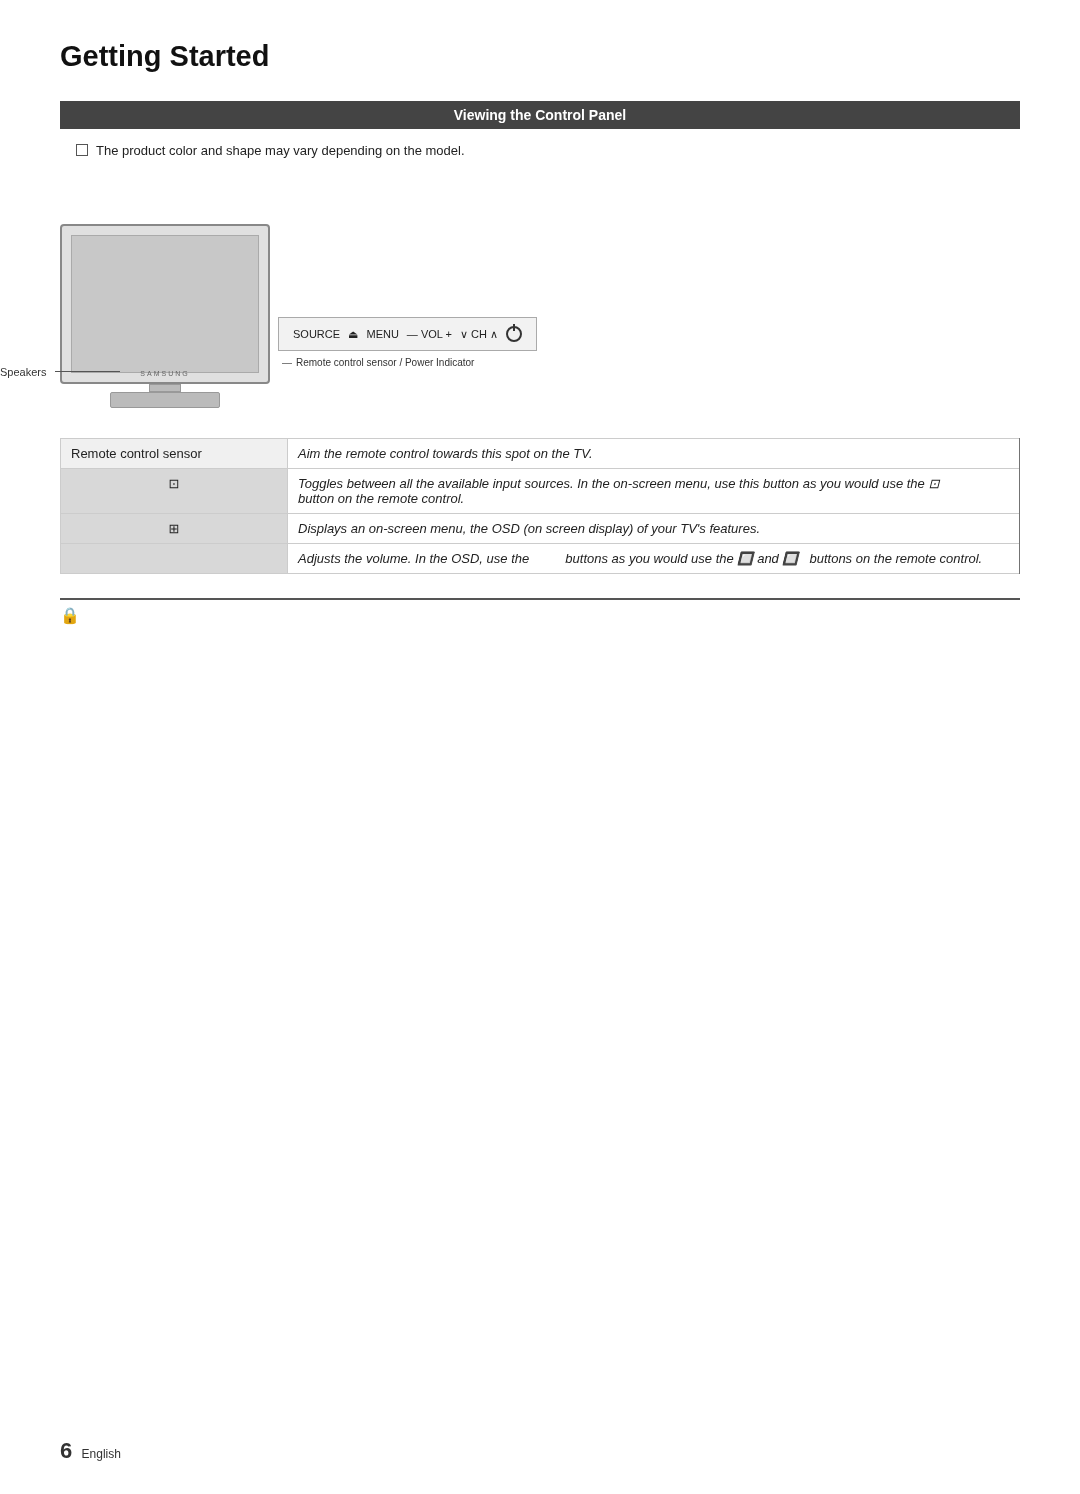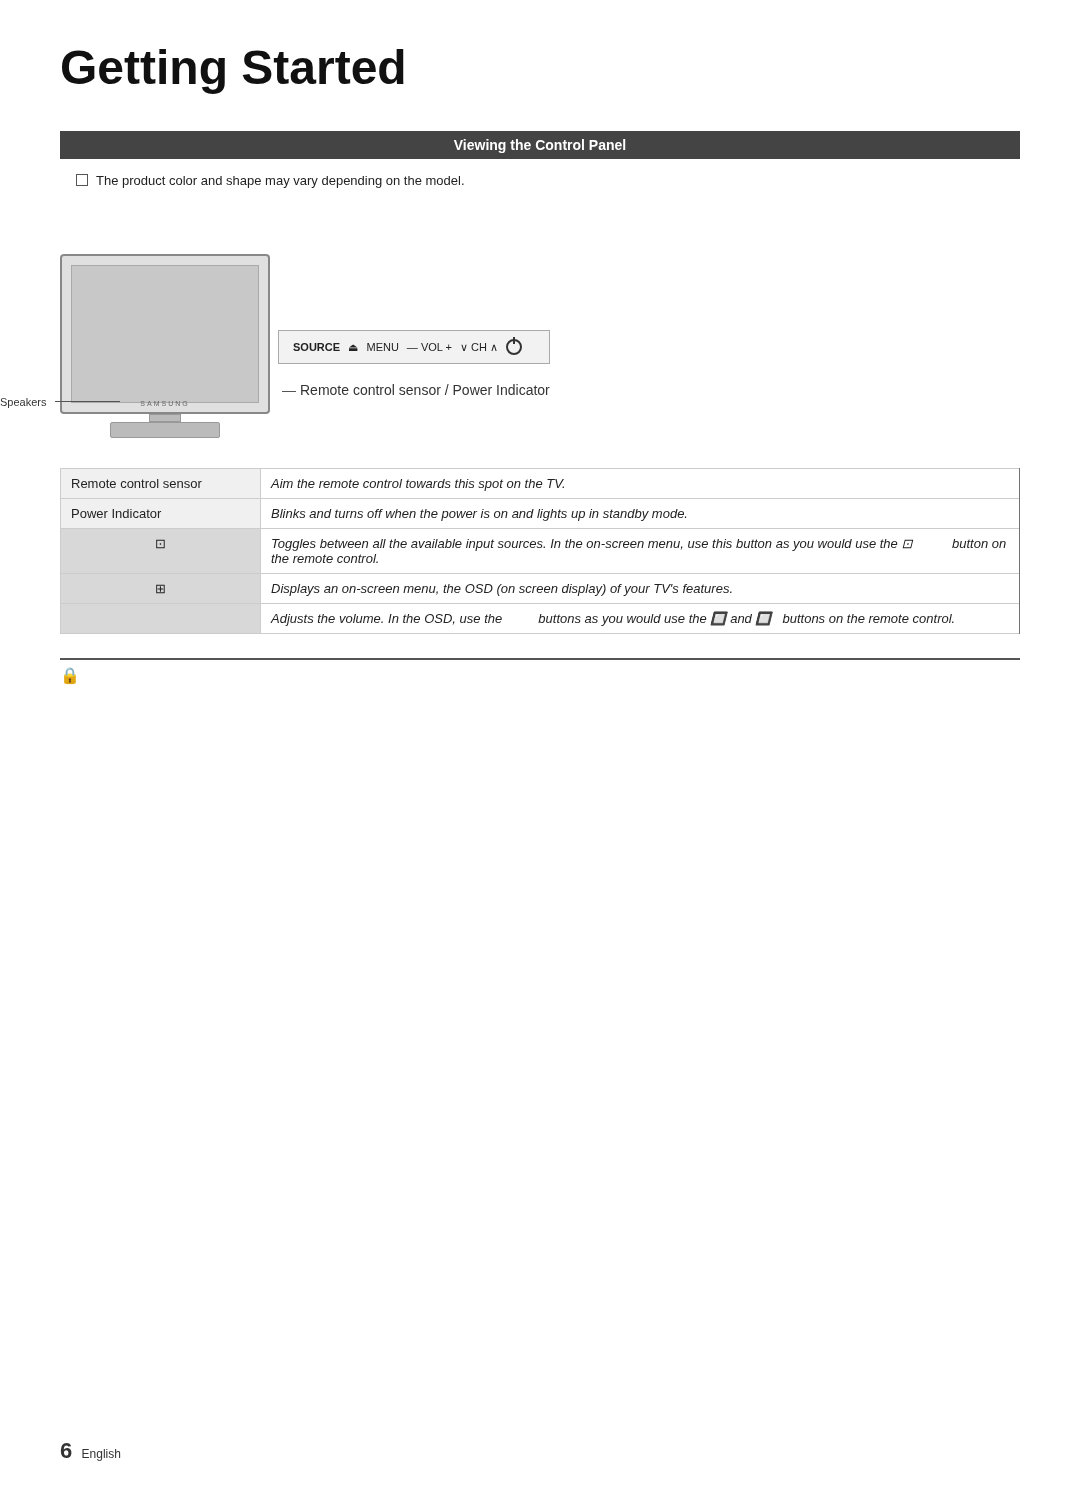--- a/index.html
+++ b/index.html
@@ -6,23 +6,23 @@
     body {
       background: #fff;
       font-family: Arial, sans-serif;
       font-size: 13px;
       color: #222;
       width: 1080px;
       min-height: 1494px;
       padding: 40px 60px 60px 60px;
     }
     h1 {
-      font-size: 48px;
-      font-weight: bold;
-      margin-bottom: 36px;
+      font-size: 29px;
+      font-weight: bold;
+      margin-bottom: 28px;
       color: #111;
     }
     .section-header {
       background: #444;
       color: #fff;
       text-align: center;
       font-weight: bold;
       font-size: 14px;
       padding: 6px 10px;
       margin-bottom: 14px;
@@ -52,21 +52,21 @@
     }
     .features-table tr {
       border-bottom: 1px solid #ccc;
     }
     .features-table td {
       padding: 7px 10px;
       vertical-align: top;
       font-size: 13px;
     }
     .features-table td:first-child {
-      width: 200px;
+      width: 227px;
       font-weight: normal;
       background: #f0f0f0;
       border-right: 1px solid #ccc;
       border-left: 1px solid #ccc;
     }
     .features-table tr:first-child td:first-child,
     .features-table tr:first-child td:last-child {
       border-top: 1px solid #ccc;
     }
     .features-table td:last-child {
@@ -193,21 +193,21 @@
     .controls-box {
       border: 1px solid #aaa;
       background: #f2f2f2;
       padding: 8px 14px;
       display: flex;
       align-items: center;
       gap: 8px;
       font-size: 11px;
       white-space: nowrap;
     }
-    .ctrl-source { font-weight: bold; font-size: 11px; }
+    .ctrl-source { font-weight: normal; font-size: 11px; }
     .ctrl-arrow { font-size: 11px; }
     .ctrl-power {
       width: 16px;
       height: 16px;
       border: 2px solid #333;
       border-radius: 50%;
       display: inline-flex;
       align-items: center;
       justify-content: center;
       position: relative;
@@ -215,23 +215,23 @@
     .ctrl-power::after {
       content: '';
       display: block;
       width: 2px;
       height: 7px;
       background: #333;
       position: absolute;
       top: -4px;
     }
     .sensor-annotation {
-      font-size: 14px;
-      color: #333;
-      margin-top: 18px;
+      font-size: 10px;
+      color: #333;
+      margin-top: 6px;
       margin-left: 4px;
       white-space: nowrap;
       display: flex;
       align-items: center;
       gap: 4px;
     }
     .sensor-annotation::before {
       content: '—';
       color: #555;
     }
@@ -273,24 +273,20 @@
     </div>
     <div class="sensor-annotation">Remote control sensor / Power Indicator</div>
   </div>
 </div>
 
 <table class="features-table">
   <tbody>
     <tr>
       <td>Remote control sensor</td>
       <td>Aim the remote control towards this spot on the TV.</td>
-    </tr>
-    <tr>
-      <td>Power Indicator</td>
-      <td>Blinks and turns off when the power is on and lights up in standby mode.</td>
     </tr>
     <tr>
       <td class="icon-cell">⊡</td>
       <td>Toggles between all the available input sources. In the on-screen menu, use this button as you would use the ⊡ &nbsp;&nbsp;&nbsp;&nbsp;&nbsp;&nbsp;&nbsp;&nbsp;&nbsp; button on the remote control.</td>
     </tr>
     <tr>
       <td class="icon-cell">⊞</td>
       <td>Displays an on-screen menu, the OSD (on screen display) of your TV's features.</td>
     </tr>
     <tr>

